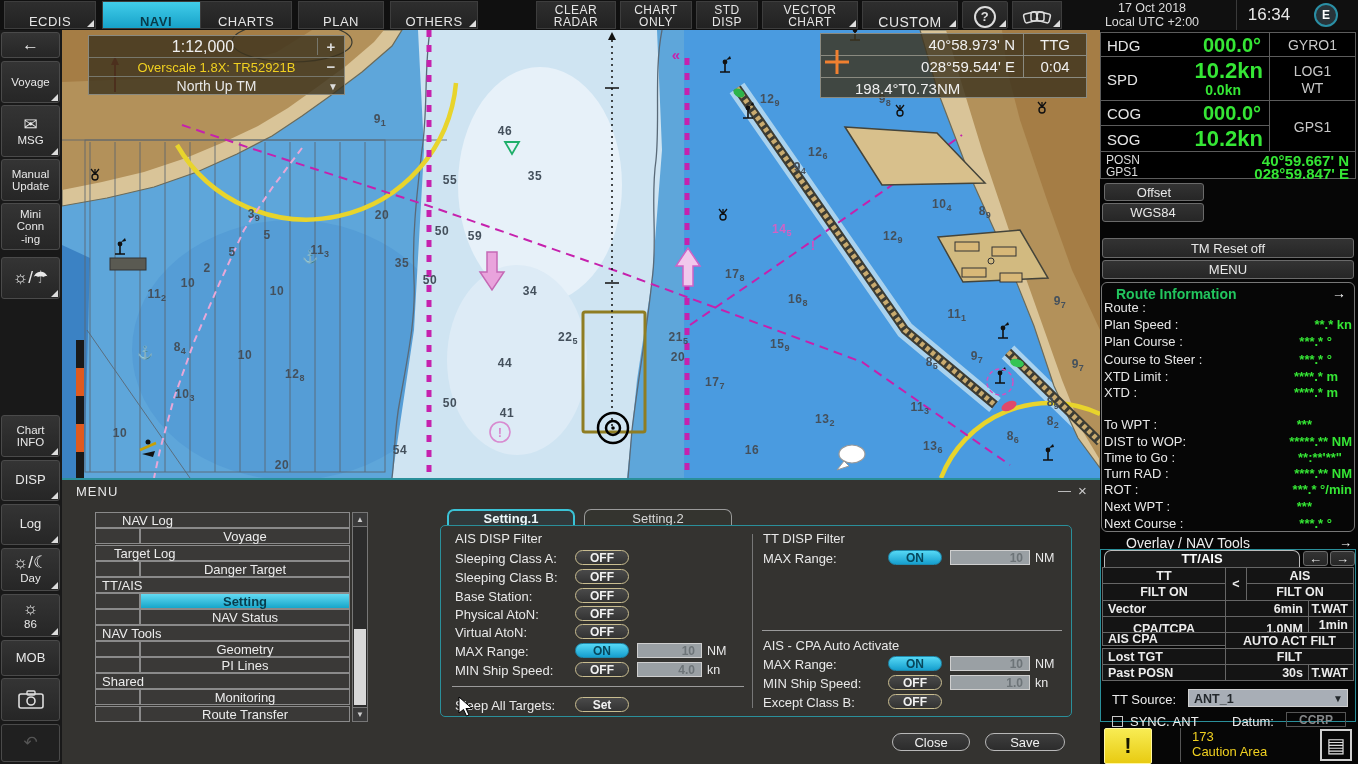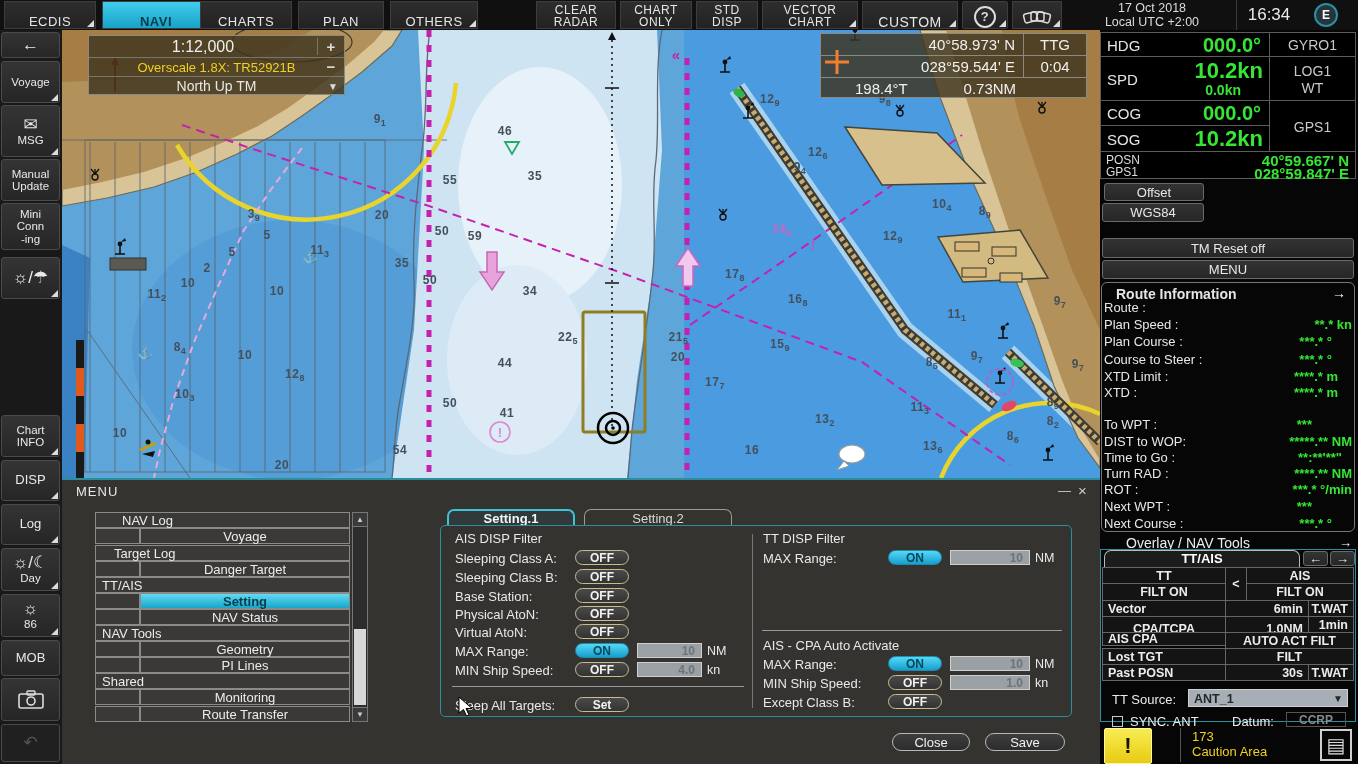--- a/index.html
+++ b/index.html
@@ -431,21 +431,21 @@
         <span class="cdiv"></span>
         <span style="width:62px;text-align:center">TTG</span>
       </div>
       <div class="row" style="border-bottom:1px solid #8a8a80">
         <span style="flex:1;text-align:right;padding-right:8px">028°59.544' E</span>
         <span class="cdiv"></span>
         <span style="width:62px;text-align:center">0:04</span>
       </div>
       <div class="row">
         <span style="padding-left:34px">198.4°T</span>
-        <span style="flex:1;text-align:center;padding-right:14px">0.73NM</span>
+        <span style="flex:1;text-align:left;padding-right:14px">0.73NM</span>
       </div>
     </div>
   </div>
 
   <div id="rpanel" class="abs">
     <div class="cell" style="left:0;top:2px;width:170px;height:25px">
         <span class="glbl abs" style="left:6px;top:4px">HDG</span>
         <span class="gval abs" style="right:8px;top:1px;font-size:20px">000.0°</span>
       </div>
     <div class="cell" style="left:169px;top:2px;width:87px;height:25px">
@@ -484,21 +484,21 @@
         <span>WGS84</span>
       </div>
     <div class="rbtn" style="left:2px;top:208px;width:252px;height:20px">
         <span>TM Reset off</span>
       </div>
     <div class="rbtn" style="left:2px;top:230px;width:252px;height:19px">
         <span>MENU</span>
       </div>
 
     <div class="abs" style="left:1px;top:252px;width:254px;height:250px;border:1px solid #777;border-radius:6px;box-sizing:border-box">
-      <span class="abs" style="left:14px;top:3px;font-size:14px;font-weight:bold;color:#e5e5e5">Route Information</span>
+      <span class="abs" style="left:14px;top:3px;font-size:14px;font-weight:bold;color:#22c55e">Route Information</span>
       <span class="abs" style="right:8px;top:2px;font-size:14px;font-weight:bold;color:#fff">→</span>
     </div>
     <div class="rifield" style="top:270px">
         <span>Route :</span>
         <span class="v"></span>
       </div>
     <div class="rifield" style="top:287px">
         <span>Plan Speed :</span>
         <span class="v">**.* kn</span>
       </div>

